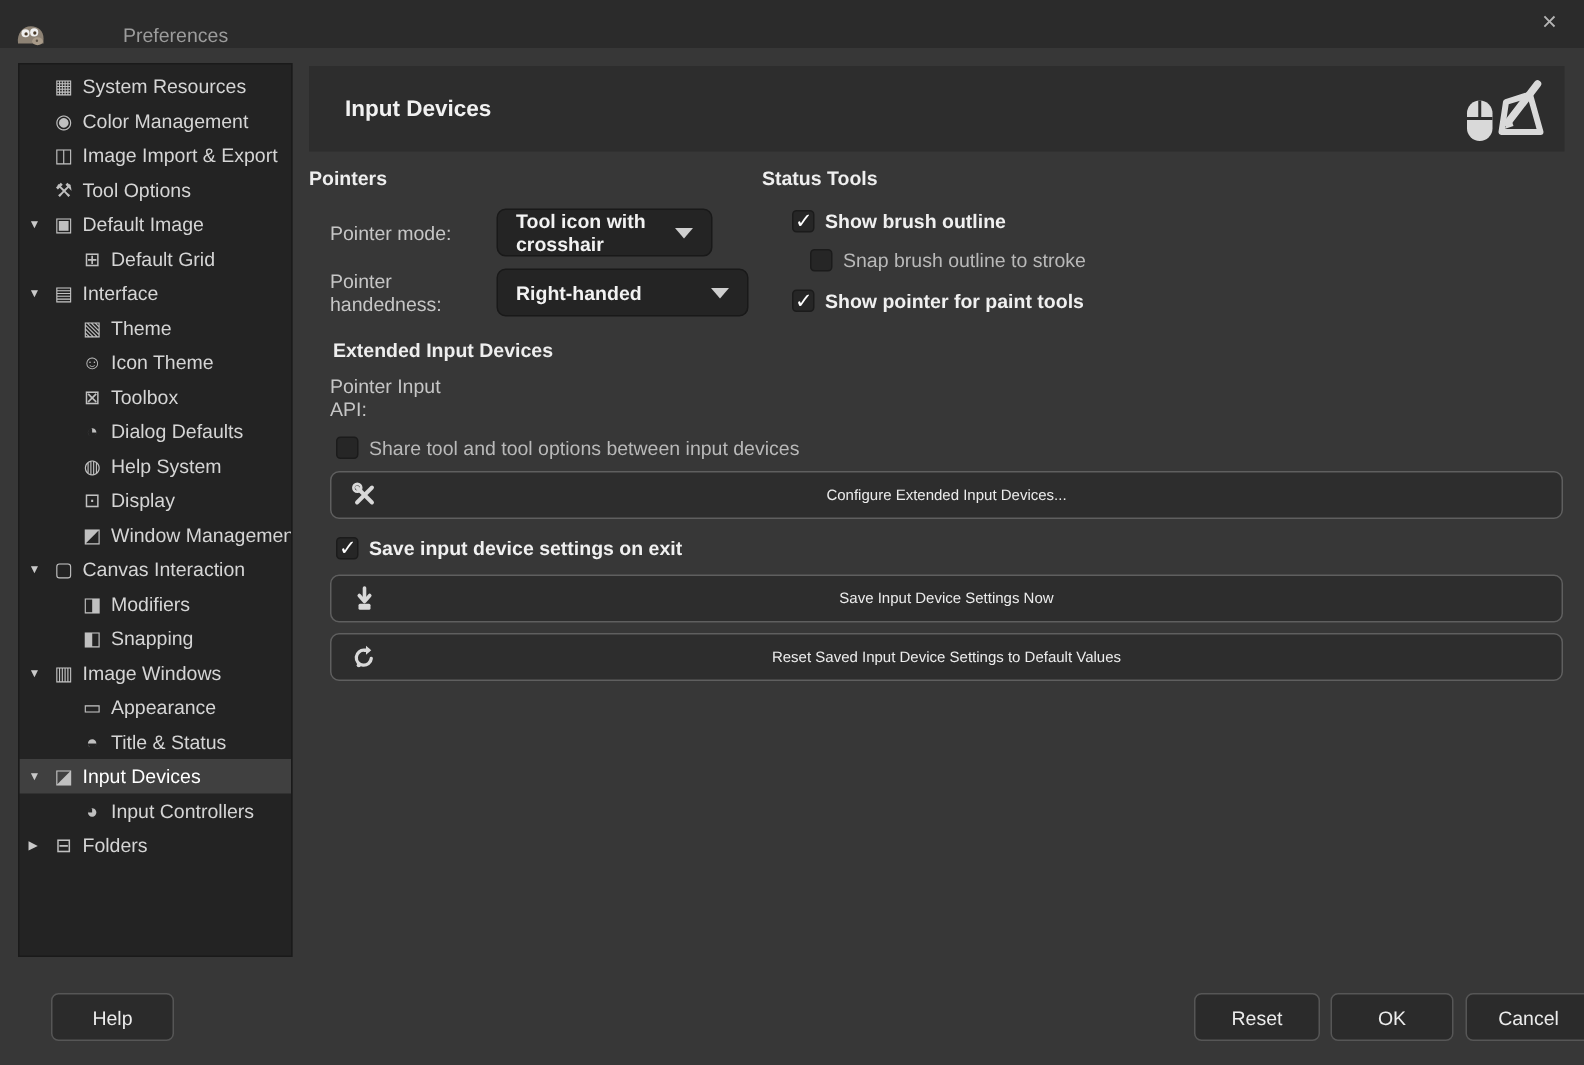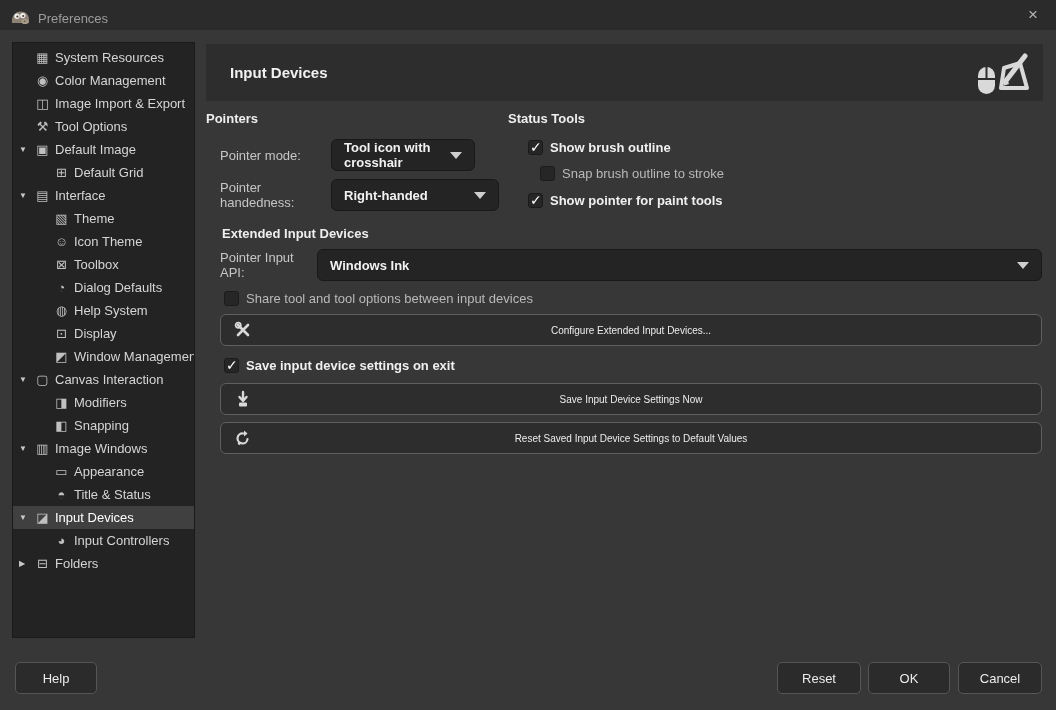--- a/index.html
+++ b/index.html
@@ -6,21 +6,21 @@
   html,body { width:1056px; height:710px; }
   body {
     position:relative; overflow:hidden;
     background:#373737;
     font-family:"Liberation Sans", "DejaVu Sans", sans-serif;
     font-size:13px; color:#dcdcdc;
     -webkit-font-smoothing:antialiased;
   }
   
   .titlebar { position:absolute; left:0; top:0; width:1056px; height:30px;
-    background:#2b2b2b; display:flex; align-items:flex-end; padding:4px 10px; }
+    background:#2b2b2b; display:flex; align-items:flex-start; padding:16px 10px;gap:44px; }
   .titlebar .title { color:#9c9c9c; margin-left:8px; font-size:13px; }
   .close-btn { position:absolute; right:0; top:0; width:46px; height:30px;
     display:flex; align-items:center; justify-content:center;
     color:#b4b4b4; font-size:17px; cursor:default; }
   
   .sidebar { position:absolute; left:12px; top:42px; width:183px; height:596px;
     background:#232323; border:1px solid #1a1a1a; padding-top:3px; overflow:hidden; }
   .si { height:23px; display:flex; align-items:center; padding-left:6px;
     color:#d5d5d5; white-space:nowrap; cursor:default; }
   .si .exp { width:15px; flex:none; font-size:8px; color:#c9c9c9; text-align:left; }
@@ -53,21 +53,21 @@
   .cbrow.bold .cblabel { color:#f0f0f0; font-weight:bold; }
   .wbtn { position:absolute; background:#2d2d2d; border:1px solid #5f5f5f;
     border-radius:6px; height:32px; display:flex; align-items:center;
     justify-content:center; color:#ececec; font-size:10px; cursor:default; }
   .wbtn .bicon { position:absolute; left:12px; top:5px; width:20px; height:20px;
     display:flex; align-items:center; justify-content:center; color:#d9d9d9; }
   
   .btn { position:absolute; height:32px; background:#2b2b2b;
     border:1px solid #565656; border-radius:5px; color:#ececec;
     display:flex; align-items:center; justify-content:center;
-    font-size:13px; cursor:default; }
+    font-size:13px; cursor:default;margin-left:19px; }
 </style>
 </head>
 <body>
 
 <div class="titlebar">
   <svg width="20" height="16" viewBox="0 0 20 16">
     <path d="M2 13 C1 6 5.5 1.5 10.5 1.5 C15.8 1.5 19 5 19 9.5 L19 13 Z" fill="#8d8274"></path>
     <circle cx="7" cy="6.2" r="2.7" fill="#efefef"></circle>
       <circle cx="12.8" cy="5.6" r="2.7" fill="#efefef"></circle>
     <circle cx="7.4" cy="6.6" r="1.1" fill="#4a3a28"></circle>
@@ -241,24 +241,20 @@
   </div>
   <div class="cbrow bold" style="left:322px; top:151px;">
     <span class="cb checked"></span>
     <span class="cblabel">Show pointer for paint tools</span>
   </div>
 
   <div class="sect" style="left:16px; top:184px;">Extended Input Devices</div>
 
   <div class="frow" style="left:14px; top:207px; height:32px;">
     <span class="flabel" style="width:97px;">Pointer Input API:</span>
-    <div class="dd" style="width:725px;">
-      <span>Windows Ink</span>
-      <span class="arrow"></span>
-    </div>
   </div>
 
   <div class="cbrow" style="left:18px; top:249px;">
     <span class="cb"></span>
     <span class="cblabel">Share tool and tool options between input devices</span>
   </div>
 
   <div class="wbtn" style="left:14px; top:272px; width:822px;">
     <span class="bicon">
       <svg width="18" height="18" viewBox="0 0 18 18">

